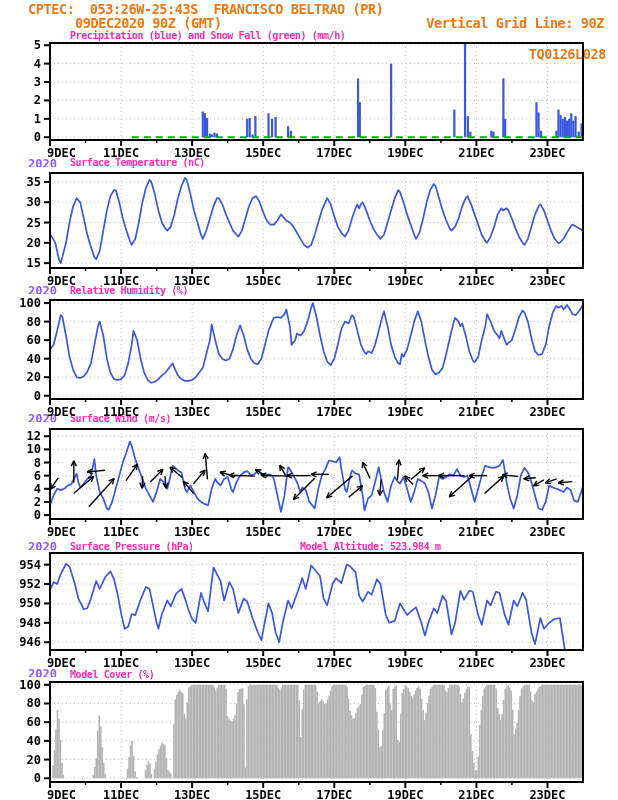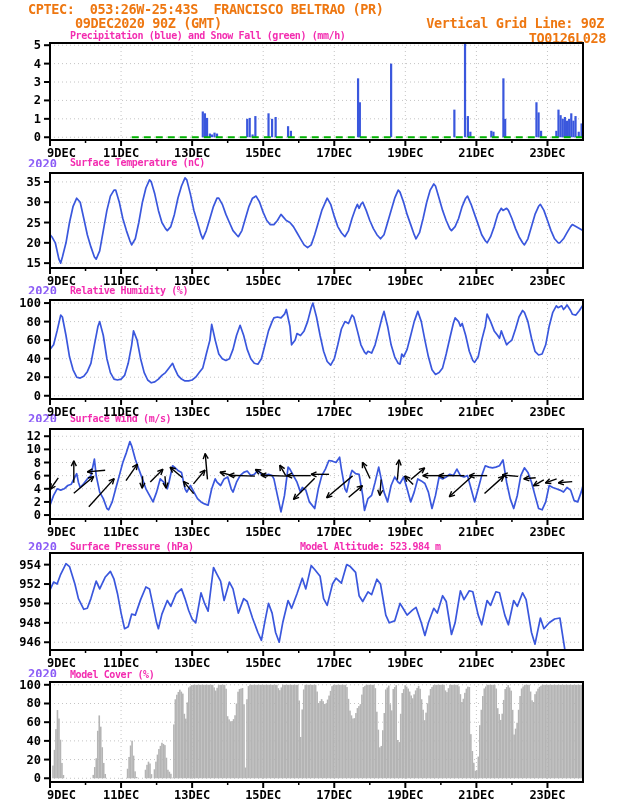--- a/index.html
+++ b/index.html
@@ -15,21 +15,21 @@
   svg{position:absolute;left:0;top:0;}
 </style>
 </head>
 <body>
 
 <div class="page">
 
   <div class="txt hdr orange" style="left:28px;top:3px;">CPTEC:  053:26W-25:43S  FRANCISCO BELTRAO (PR)</div>
   <div class="txt hdr orange" style="left:28px;top:17px;margin-left:47px;">09DEC2020 90Z (GMT)</div>
   <div class="txt hdr orange right" style="right:10px;top:17px;">Vertical Grid Line: 90Z</div>
-  <div class="txt hdr orange right" style="right:8px;top:32px;">TQ0126L028</div>
+  <div class="txt hdr orange right" style="right:8px;top:48px;">TQ0126L028</div>
 
   <div class="txt title pink" style="left:70px;top:31px;">Precipitation (blue) and Snow Fall (green) (mm/h)</div>
   <div class="txt title pink" style="left:70px;top:158px;">Surface Temperature (nC)</div>
   <div class="txt title pink" style="left:70px;top:286px;">Relative Humidity (%)</div>
   <div class="txt title pink" style="left:70px;top:414px;">Surface Wind (m/s)</div>
   <div class="txt title pink" style="left:70px;top:542px;">Surface Pressure (hPa)</div>
   <div class="txt title pink" style="left:300px;top:542px;">Model Altitude: 523.984 m</div>
   <div class="txt title pink" style="left:70px;top:670px;">Model Cover (%)</div>
 
   <div class="txt yearclip" style="left:28px;top:158px;">2020</div>

